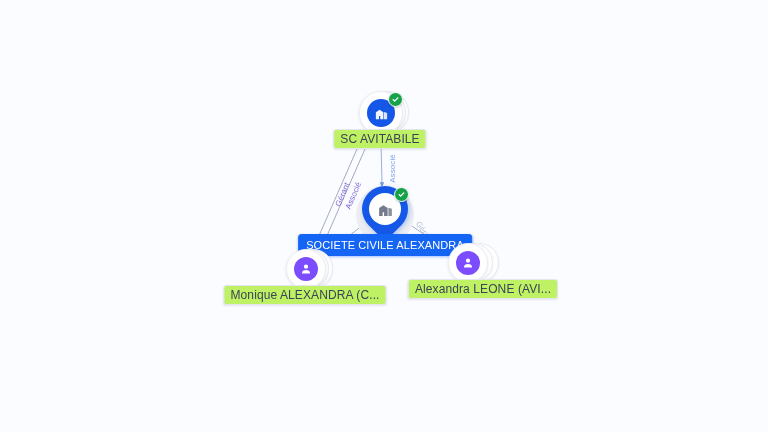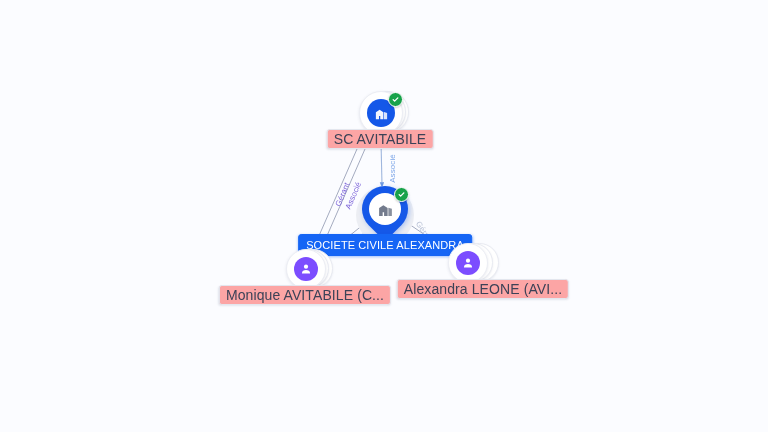--- a/index.html
+++ b/index.html
@@ -110,25 +110,25 @@
     background: #ffffff;
     display: flex;
     align-items: center;
     justify-content: center;
   }
 
   
   .label {
     position: absolute;
     white-space: nowrap;
-    font-size: 14px;
+    font-size: 12px;
     line-height: 14px;
     padding: 2px 6px;
     border-radius: 3px;
-    background: #fca5a5;
+    background: #bef264;
     color: #3c4257;
     border: 1px solid #e3e6ee;
     box-shadow: 0 1px 2px rgba(60,70,110,0.12);
     transform: translateX(-50%);
     letter-spacing: 0.1px;
   }
   .label.selected {
     background: #1565f5;
     color: #ffffff;
     border-color: #1565f5;
@@ -236,21 +236,21 @@
     <div class="stack" style="left:-15px; top:-20px; width:37px; height:37px;"></div>
     <div class="disc" style="left:-19px; top:-20px; width:38px; height:38px;">
       <div class="inner-badge" style="width:24px; height:24px; background:#7c4dff;">
         <svg width="14" height="14" viewBox="0 0 24 24" fill="#ffffff">
           <circle cx="12" cy="8" r="3.6"></circle>
           <path d="M5 19.5c0-3.6 3.2-5.6 7-5.6s7 2 7 5.6z"></path>
         </svg>
       </div>
     </div>
   </div>
-  <div class="label" style="left:305px; top:285px;">Monique AVITABILE (C...</div>
+  <div class="label" style="left:305px; top:285px;">Monique ALEXANDRA (C...</div>
 
   <div class="node circle-node" style="left:467px; top:263px;">
     <div class="stack" style="left:-7px; top:-20px; width:37px; height:37px;"></div>
     <div class="stack" style="left:-13px; top:-20px; width:37px; height:37px;"></div>
     <div class="disc" style="left:-19px; top:-20px; width:38px; height:38px;">
       <div class="inner-badge" style="width:24px; height:24px; background:#7c4dff;">
         <svg width="14" height="14" viewBox="0 0 24 24" fill="#ffffff">
           <circle cx="12" cy="8" r="3.6"></circle>
           <path d="M5 19.5c0-3.6 3.2-5.6 7-5.6s7 2 7 5.6z"></path>
         </svg>

